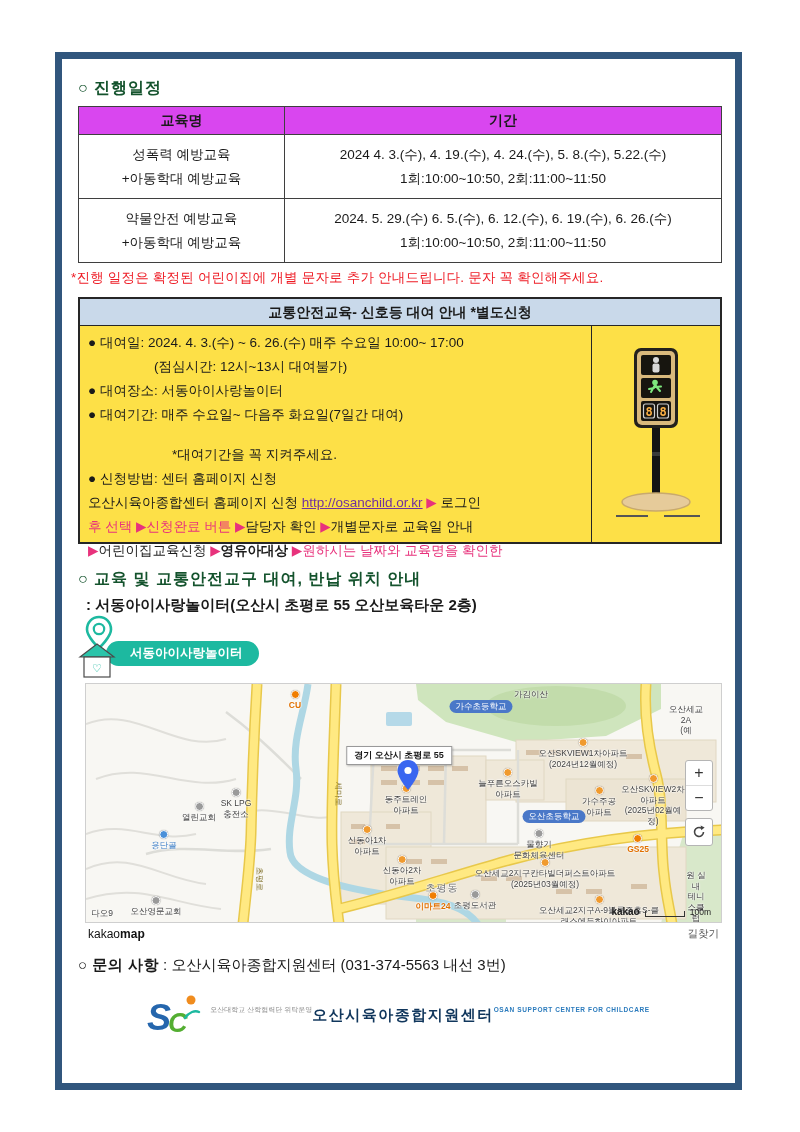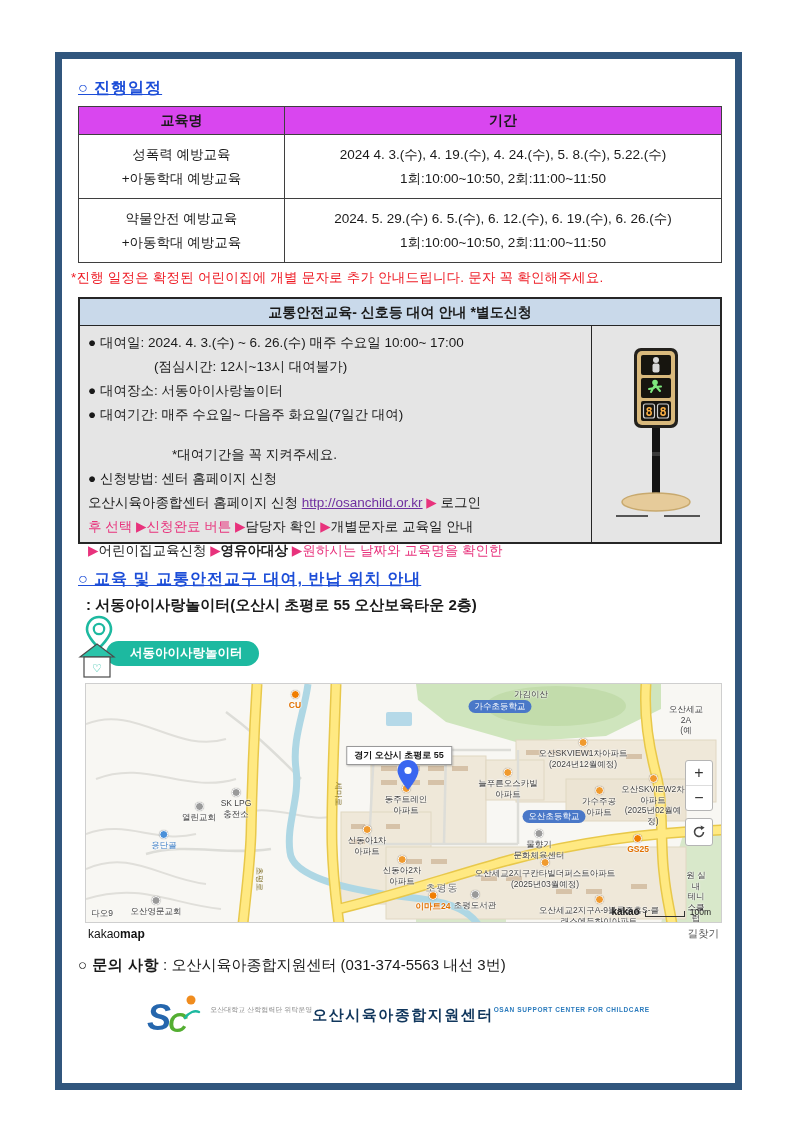--- a/index.html
+++ b/index.html
@@ -1,30 +1,30 @@
 <!DOCTYPE html>
 <html><head>
 <meta charset="utf-8">
 <style>
   html,body{margin:0;padding:0;}
   body{width:800px;height:1132px;background:#ffffff;position:relative;
        font-family:"Liberation Sans","DejaVu Sans",sans-serif;color:#1a1a1a;overflow:hidden;}
   .frame{position:absolute;left:55px;top:52px;width:687px;height:1038px;
          border:7px solid #31567d;box-sizing:border-box;background:#fff;}
   
-  .h1{position:absolute;left:16px;font-size:16px;font-weight:bold;letter-spacing:1px;color:#1d4ed8;text-decoration:underline;}
+  .h1{position:absolute;left:16px;font-size:16px;font-weight:bold;letter-spacing:1px;color:#14532d;}
   
   .sched{position:absolute;left:16px;top:47px;width:644px;border-collapse:collapse;table-layout:fixed;}
   .sched th,.sched td{border:1px solid #3f3f3f;text-align:center;vertical-align:middle;}
   .sched th{background:#d946ef;height:25px;font-size:14px;font-weight:bold;}
   .sched td{height:61px;font-size:13.5px;line-height:1.75;white-space:pre-line;}
   .col-name{width:203px;}
   .red-note{position:absolute;left:9px;top:210px;font-size:13.5px;color:#ee1b24;letter-spacing:.2px;}
   
-  .rental{position:absolute;left:16px;top:238px;width:644px;height:247px;border:2px solid #262626;box-sizing:border-box;background:#e5e5e5;}
+  .rental{position:absolute;left:16px;top:238px;width:644px;height:247px;border:2px solid #262626;box-sizing:border-box;background:#fde047;}
   .rental-title{height:26px;line-height:26px;background:#c9d9ea;border-bottom:1px solid #262626;
                 text-align:center;font-size:14px;font-weight:bold;}
   .rental-body{display:flex;height:calc(100% - 27px);}
   .rental-left{flex:1;padding:5px 6px 0 8px;font-size:13.5px;line-height:24px;}
   .rental-right{width:128px;border-left:1px solid #262626;display:flex;align-items:center;justify-content:center;}
   .ind1{padding-left:66px;}
   .ind2{padding-left:84px;margin-top:16px;}
   .pink{color:#e8327c;}
   .blk{color:#1a1a1a;}
   .bold{font-weight:bold;}
@@ -224,21 +224,21 @@
         <g stroke="#ffe982" stroke-width="8" fill="none">
           <path d="M171,0 C168,50 166,100 165,150 C164,180 160,210 157,240"></path>
           <path d="M250,0 C248,60 245,120 246,160 C247,195 250,215 253,240"></path>
           <path d="M248,226 C300,214 360,194 420,177 C480,161 550,149 637,146"></path>
           <path d="M560,0 C558,30 562,60 570,90 C578,120 574,160 578,190 C580,212 584,226 586,240"></path>
         </g>
       </svg>
 
       <div class="map-label store" style="left:165px;top:6px">CU</div>
       <div class="map-label" style="left:445px;top:5px">가김이산</div>
-      <div class="map-label school" style="left:414px;top:16px">가수초등학교</div>
+      <div class="map-label school" style="left:395px;top:16px">가수초등학교</div>
       <div class="map-label" style="left:600px;top:20px">오산세교2A
 (예</div>
       <div class="map-label apt" style="left:320px;top:100px">동주트레인
 아파트</div>
       <div class="map-label apt" style="left:422px;top:84px">늘푸른오스카빌
 아파트</div>
       <div class="map-label apt" style="left:497px;top:54px">오산SKVIEW1차아파트
 (2024년12월예정)</div>
       <div class="map-label apt" style="left:567px;top:90px">오산SKVIEW2차아파트
 (2025년02월예정)</div>

